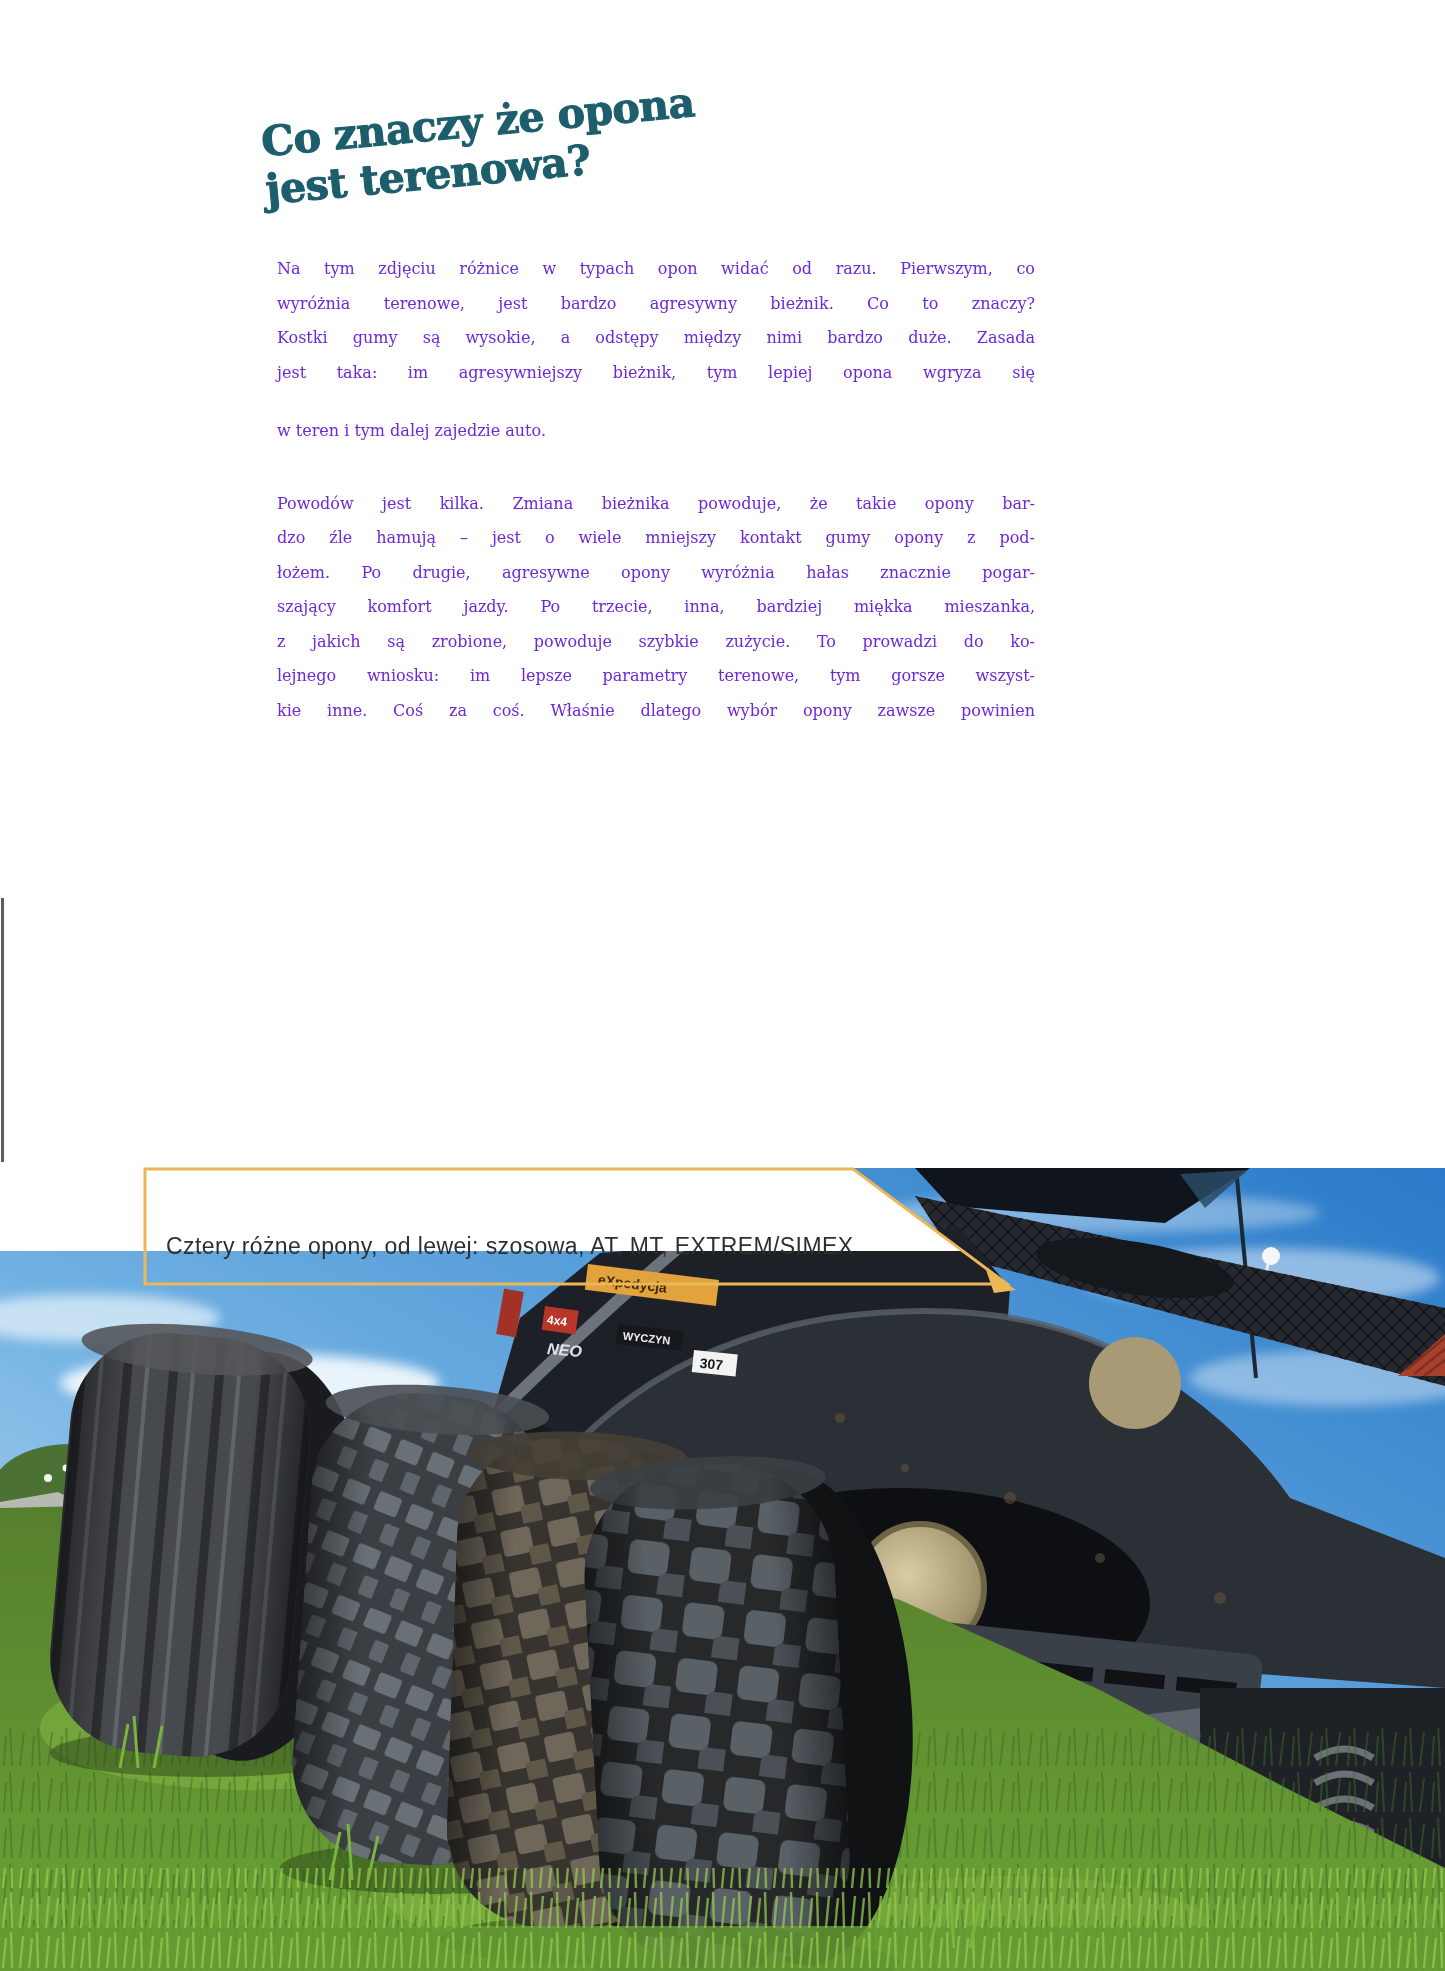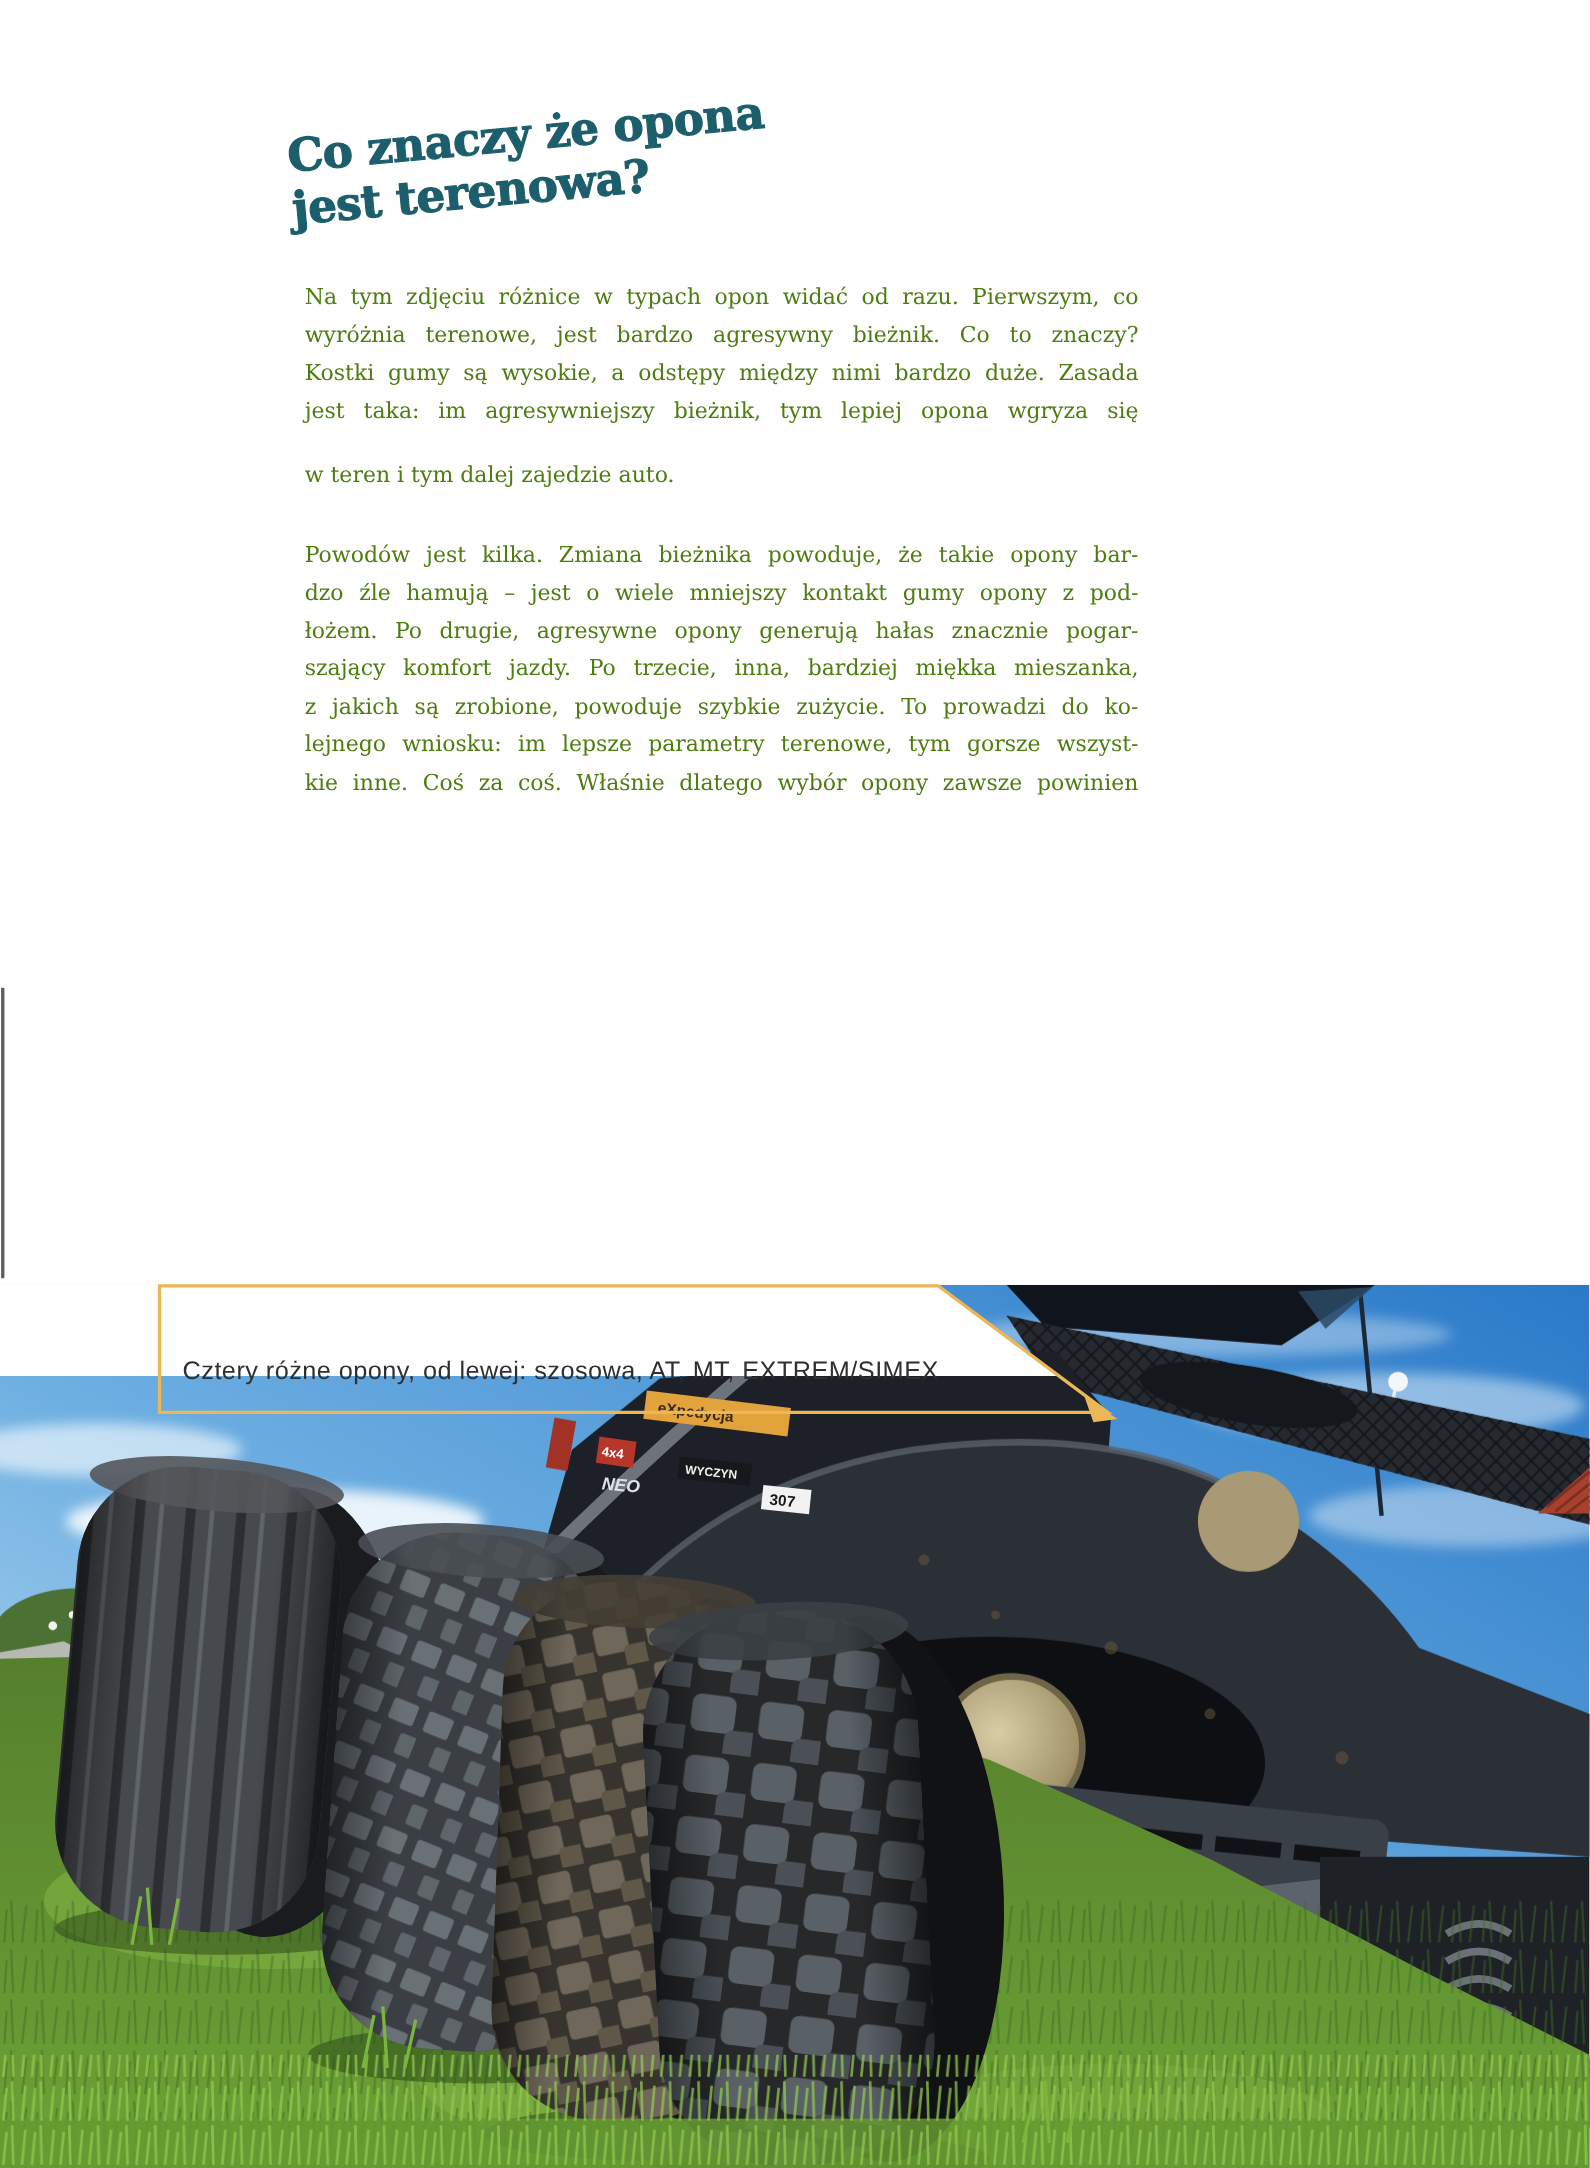--- a/index.html
+++ b/index.html
@@ -9,21 +9,21 @@
   
   .title{position:absolute;left:268px;top:118px;width:520px;
          transform:rotate(-5.3deg);transform-origin:0 100%;
          color:#1d5e6c;font-family:"DejaVu Serif",serif;font-weight:bold;
          font-size:41px;line-height:48px;letter-spacing:-0.5px;
          -webkit-text-stroke:1.1px #1d5e6c;}
   .title span{display:block;}
 
   
   .body-copy{position:absolute;left:277px;top:252px;width:758px;
-             color:#4d7c0f;font-size:20px;line-height:34.5px;}
+             color:#6d28d9;font-size:16px;line-height:34.5px;}
   .para{margin:0 0 38px 0;}
   .pline{display:block;text-align:justify;text-align-last:justify;}
   .pline.last{text-align-last:left;margin-top:24px;}
 
   
   .edge-line{position:absolute;left:1px;top:898px;width:3px;height:264px;
              background:#5d5d5d;}
 
   
   .photo-wrap{position:absolute;left:0;top:1168px;width:1445px;height:803px;}
@@ -53,21 +53,21 @@
   <p class="para">
     <span class="pline">Na tym zdjęciu różnice w typach opon widać od razu. Pierwszym, co</span>
     <span class="pline">wyróżnia terenowe, jest bardzo agresywny bieżnik. Co to znaczy?</span>
     <span class="pline">Kostki gumy są wysokie, a odstępy między nimi bardzo duże. Zasada</span>
     <span class="pline">jest taka: im agresywniejszy bieżnik, tym lepiej opona wgryza się</span>
     <span class="pline last">w teren i tym dalej zajedzie auto.</span>
   </p>
   <p class="para">
     <span class="pline">Powodów jest kilka. Zmiana bieżnika powoduje, że takie opony bar-</span>
     <span class="pline">dzo źle hamują – jest o wiele mniejszy kontakt gumy opony z pod-</span>
-    <span class="pline">łożem. Po drugie, agresywne opony generują hałas znacznie pogar-</span>
+    <span class="pline">łożem. Po drugie, agresywne opony wyróżnia hałas znacznie pogar-</span>
     <span class="pline">szający komfort jazdy. Po trzecie, inna, bardziej miękka mieszanka,</span>
     <span class="pline">z jakich są zrobione, powoduje szybkie zużycie. To prowadzi do ko-</span>
     <span class="pline">lejnego wniosku: im lepsze parametry terenowe, tym gorsze wszyst-</span>
     <span class="pline">kie inne. Coś za coś. Właśnie dlatego wybór opony zawsze powinien</span>
   </p>
 </div>
 
 <div class="edge-line"></div>
 
 <div class="photo-wrap">

